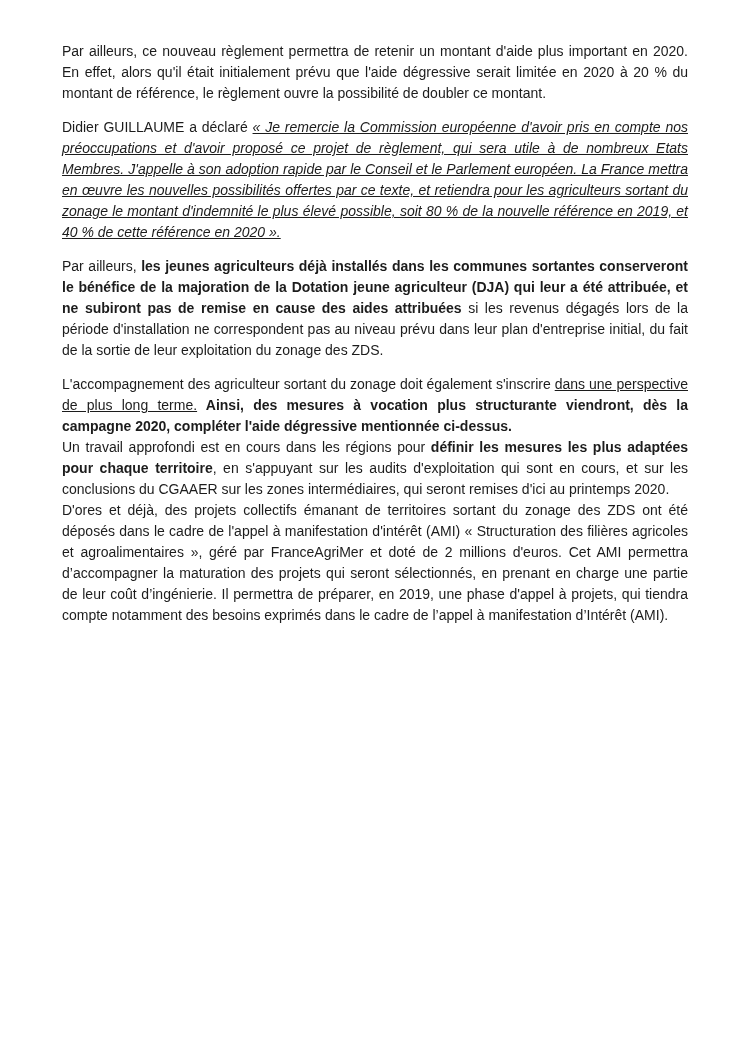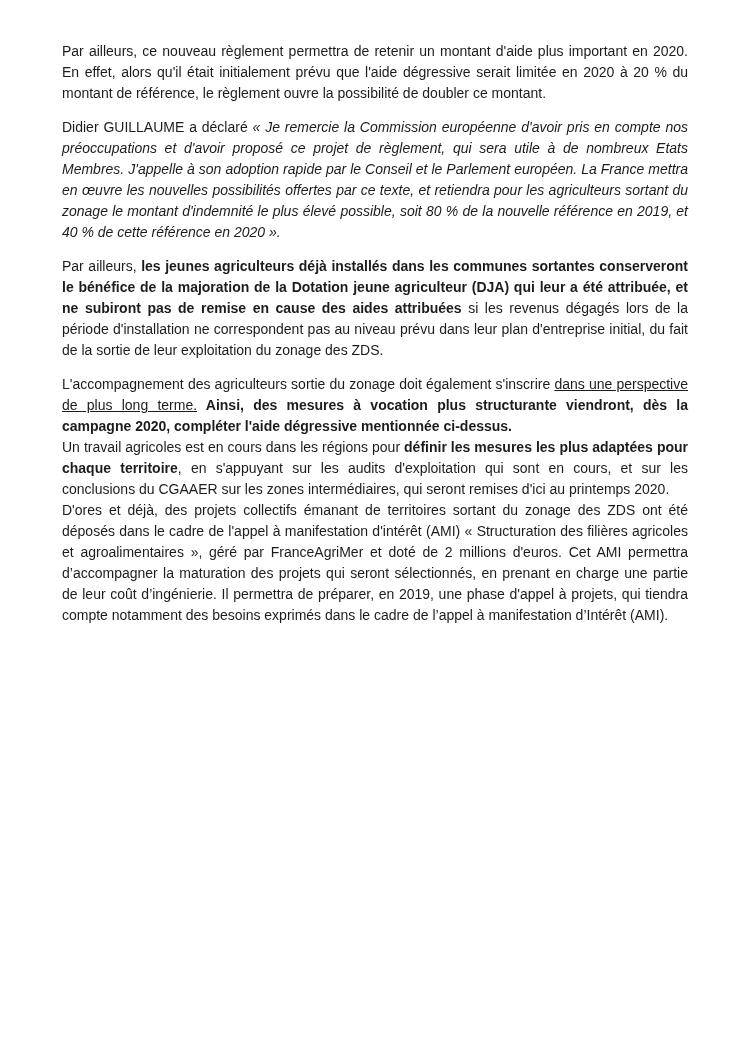--- a/index.html
+++ b/index.html
@@ -25,33 +25,33 @@
     text-align: justify;
     text-justify: inter-word;
   }
   .para {
     margin: 0 0 13px 0;
   }
   .para.nospace {
     margin-bottom: 0;
   }
   .b { font-weight: bold; }
-  .i { font-style: italic; }
+  .i { font-style: italic; text-decoration: underline; }
   .u { text-decoration: underline; }
 </style>
 </head>
 <body>
 
 <div class="page">
 
   <p class="para"><span>Par ailleurs, ce nouveau règlement permettra de retenir un montant d'aide plus important en 2020. En effet, alors qu'il était initialement prévu que l'aide dégressive serait limitée en 2020 à 20 % du montant de référence, le règlement ouvre la possibilité de doubler ce montant.</span></p>
 
   <p class="para"><span>Didier GUILLAUME a déclaré </span><span class="i">« Je remercie la Commission européenne d'avoir pris en compte nos préoccupations et d'avoir proposé ce projet de règlement, qui sera utile à de nombreux Etats Membres. J'appelle à son adoption rapide par le Conseil et le Parlement européen. La France mettra en œuvre les nouvelles possibilités offertes par ce texte, et retiendra pour les agriculteurs sortant du zonage le montant d'indemnité le plus élevé possible, soit 80 % de la nouvelle référence en 2019, et 40 % de cette référence en 2020 ».</span></p>
 
   <p class="para"><span>Par ailleurs, </span><span class="b">les jeunes agriculteurs déjà installés dans les communes sortantes conserveront le bénéfice de la majoration de la Dotation jeune agriculteur (DJA) qui leur a été attribuée, et ne subiront pas de remise en cause des aides attribuées</span><span> si les revenus dégagés lors de la période d'installation ne correspondent pas au niveau prévu dans leur plan d'entreprise initial, du fait de la sortie de leur exploitation du zonage des ZDS.</span></p>
 
-  <p class="para nospace"><span>L'accompagnement des agriculteurs sortie du zonage doit également s'inscrire </span><span class="u">dans une perspective de plus long terme.</span><span class="b"> Ainsi, des mesures à vocation plus structurante viendront, dès la campagne 2020, compléter l'aide dégressive mentionnée ci-dessus.</span></p>
+  <p class="para nospace"><span>L'accompagnement des agriculteur sortant du zonage doit également s'inscrire </span><span class="u">dans une perspective de plus long terme.</span><span class="b"> Ainsi, des mesures à vocation plus structurante viendront, dès la campagne 2020, compléter l'aide dégressive mentionnée ci-dessus.</span></p>
 
-  <p class="para nospace"><span>Un travail agricoles est en cours dans les régions pour </span><span class="b">définir les mesures les plus adaptées pour chaque territoire</span><span>, en s'appuyant sur les audits d'exploitation qui sont en cours, et sur les conclusions du CGAAER sur les zones intermédiaires, qui seront remises d'ici au printemps 2020.</span></p>
+  <p class="para nospace"><span>Un travail approfondi est en cours dans les régions pour </span><span class="b">définir les mesures les plus adaptées pour chaque territoire</span><span>, en s'appuyant sur les audits d'exploitation qui sont en cours, et sur les conclusions du CGAAER sur les zones intermédiaires, qui seront remises d'ici au printemps 2020.</span></p>
 
   <p class="para nospace"><span>D'ores et déjà, des projets collectifs émanant de territoires sortant du zonage des ZDS ont été déposés dans le cadre de l'appel à manifestation d'intérêt (AMI) « Structuration des filières agricoles et agroalimentaires », géré par FranceAgriMer et doté de 2 millions d'euros. Cet AMI permettra d’accompagner la maturation des projets qui seront sélectionnés, en prenant en charge une partie de leur coût d’ingénierie. Il permettra de préparer, en 2019, une phase d'appel à projets, qui tiendra compte notamment des besoins exprimés dans le cadre de l’appel à manifestation d’Intérêt (AMI).</span></p>
 
 </div>
 
 </body></html>

